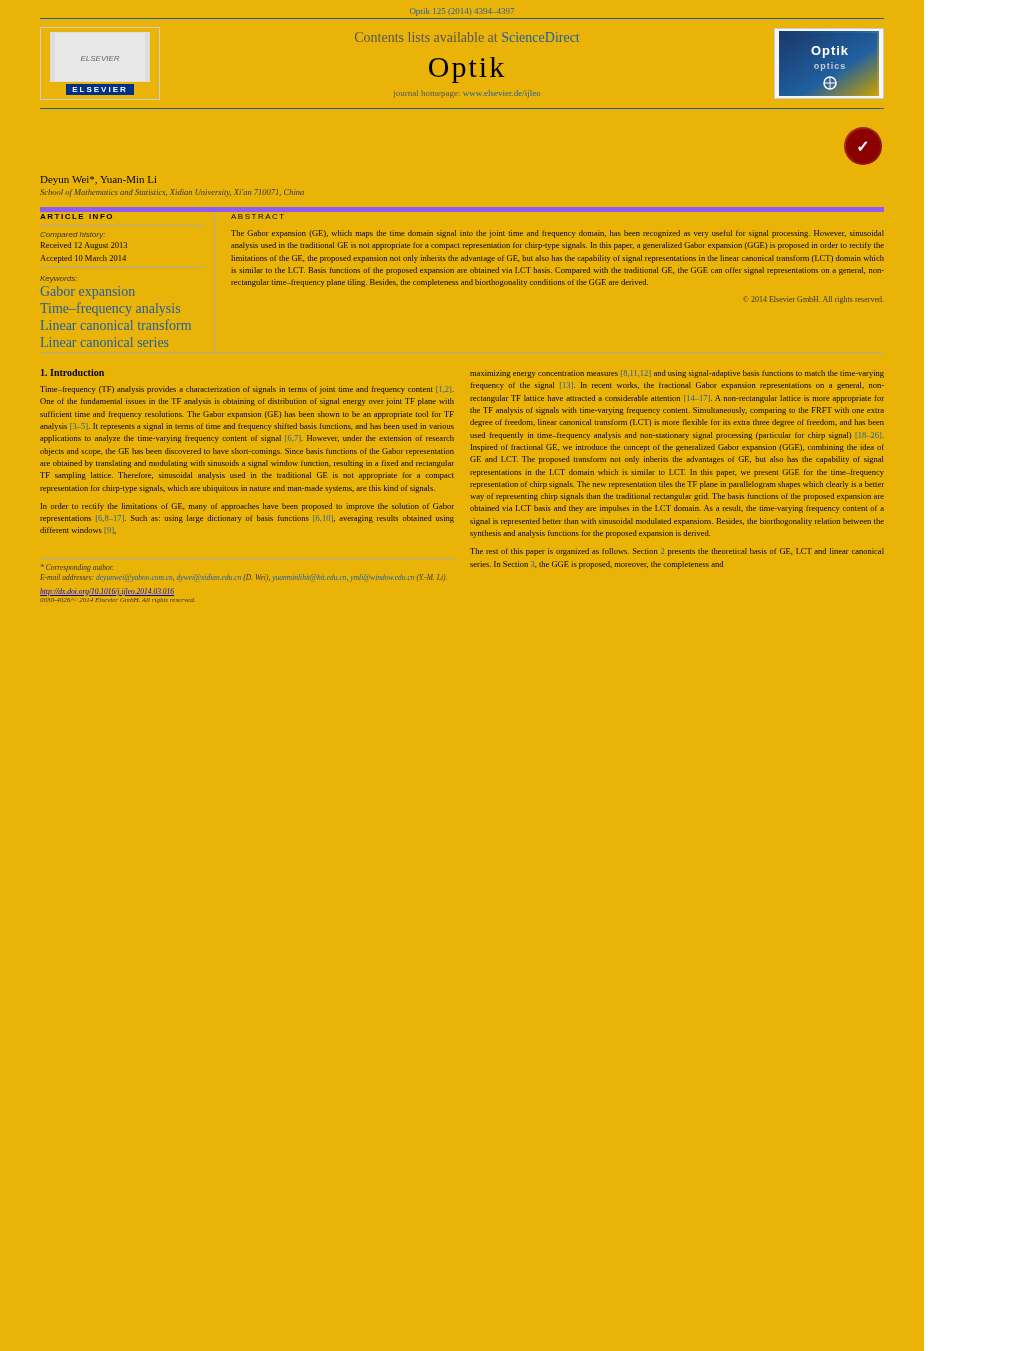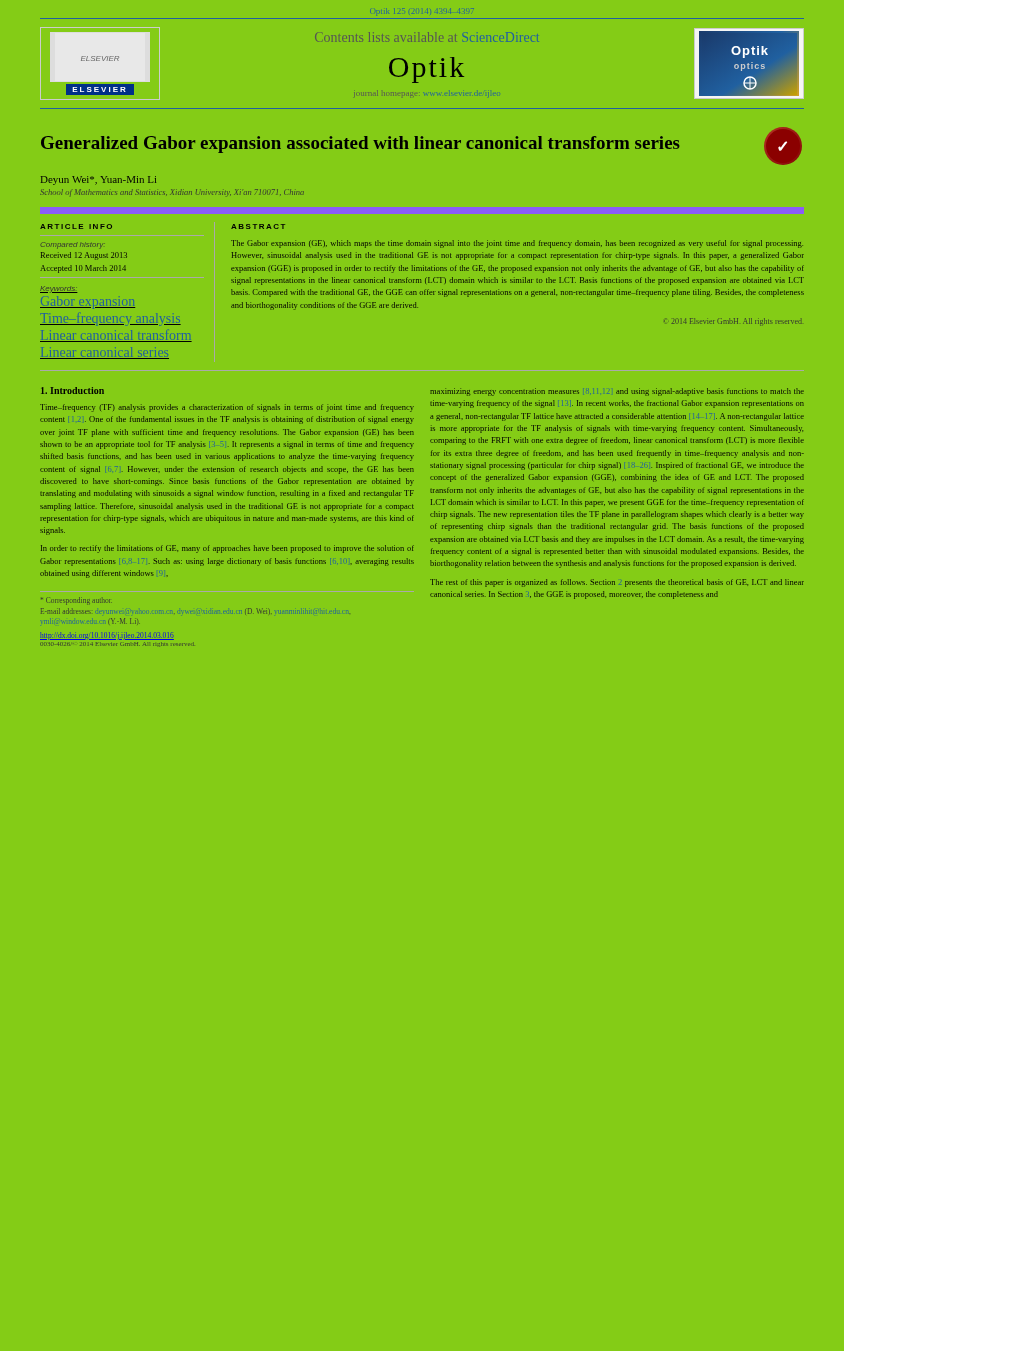--- a/index.html
+++ b/index.html
@@ -5,23 +5,23 @@
     * { box-sizing: border-box; margin: 0; padding: 0; }
     body {
       background: #fff;
       font-family: 'Times New Roman', Times, serif;
       font-size: 9.5px;
       color: #000;
       width: 1020px;
       min-height: 1351px;
     }
     .page {
-      width: 844px;
+      width: 924px;
       min-height: 1351px;
-      background: #84cc16;
+      background: #eab308;
       padding: 0;
     }
     
     .top-bar {
       text-align: center;
       padding: 6px 0 2px 0;
       font-size: 9px;
       color: #2060a0;
     }
     .top-rule {
@@ -163,23 +163,23 @@
       font-size: 8.5px;
       font-style: italic;
       color: #333;
       margin-bottom: 10px;
     }
     
     .two-col {
       display: flex;
       gap: 16px;
       margin-top: 10px;
-      border-top: 7px solid #8b5cf6;
+      border-top: 5px solid #8b5cf6;
       border-bottom: 1px solid #aaa;
-      padding: 8px 0;
+      padding: 0 0;
     }
     .article-info {
       width: 175px;
       flex-shrink: 0;
       border-right: 1px solid #aaa;
       padding-right: 10px;
     }
     .info-section-title {
       font-size: 8px;
       font-weight: bold;
@@ -200,33 +200,32 @@
       margin-bottom: 1px;
       font-family: Arial, sans-serif;
     }
     .info-value {
       font-size: 8.5px;
       color: #000;
       margin-bottom: 3px;
     }
     .keywords-section {
       margin-top: 6px;
-      text-decoration: underline;
     }
     .keyword-item {
       font-size: 14px;
       color: #2060a0;
       margin-bottom: 1px;
     }
     .abstract-col {
       flex: 1;
     }
     .abstract-title {
       font-size: 8px;
-      font-weight: bold;
+      font-weight: normal;
       letter-spacing: 1.5px;
       font-family: Arial, sans-serif;
       color: #000;
       margin-bottom: 6px;
     }
     .abstract-text {
       font-size: 8.5px;
       line-height: 1.45;
       color: #000;
       text-align: justify;
@@ -261,22 +260,23 @@
       text-align: justify;
       margin-bottom: 6px;
     }
     .body-para a, .ref-link {
       color: #2060a0;
       text-decoration: none;
     }
     
     .footnote-section {
       border-top: 1px solid #aaa;
-      margin-top: 12px;
+      margin-top: 21px;
       padding-top: 4px;
+      font-style: italic;
     }
     .footnote-text {
       font-size: 7.5px;
       color: #333;
       line-height: 1.4;
     }
     .footnote-text a {
       color: #2060a0;
       text-decoration: none;
     }
@@ -352,21 +352,20 @@
 
     <div class="clearfix">
       <div class="crossmark">
         <div class="crossmark-circle">
           <svg width="36" height="36" viewBox="0 0 36 36">
             <circle cx="18" cy="18" r="17" fill="#8b0000"></circle>
             <text x="18" y="24" text-anchor="middle" font-size="16" font-weight="bold" fill="#fff" font-family="serif">✓</text>
           </svg>
         </div>
       </div>
-      <div class="article-title">Generalized Gabor expansion associated with linear canonical transform series</div>
     </div>
 
     <div class="authors">
       <span>Deyun Wei*, Yuan-Min Li</span>
     </div>
 
     <div class="affiliation">School of Mathematics and Statistics, Xidian University, Xi'an 710071, China</div>
 
     <div class="two-col">
 

